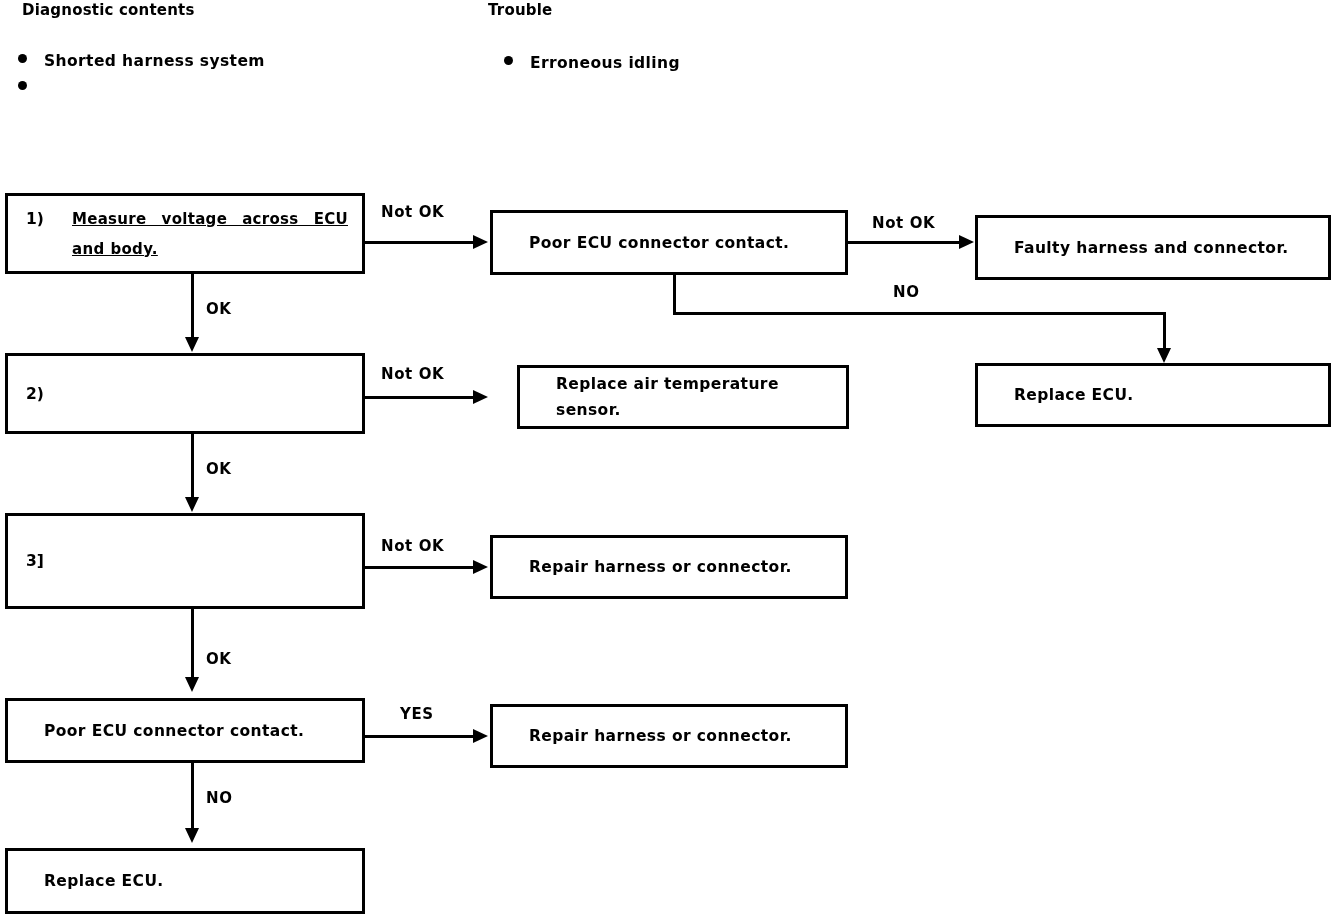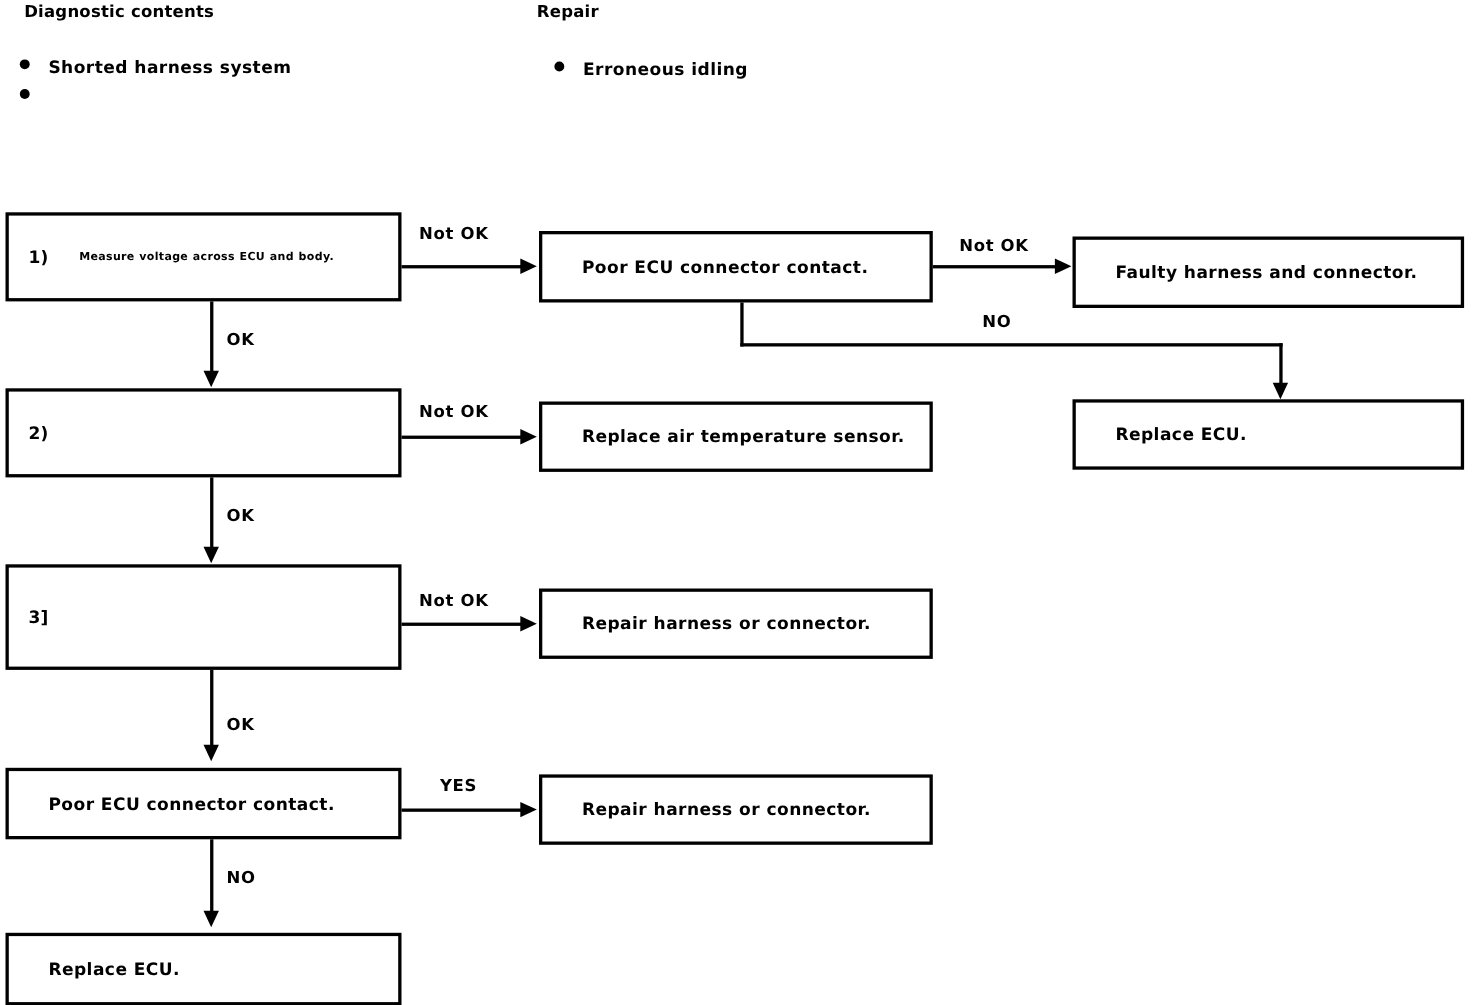--- a/index.html
+++ b/index.html
@@ -74,27 +74,28 @@
   }
   .step-num {
     flex: 0 0 auto;
     width: 46px;
     font-size: 15.5px;
     font-weight: bold;
     line-height: 30px;
   }
   .step-body {
     flex: 1 1 auto;
-    font-size: 10px;
+    font-size: 15px;
     font-weight: bold;
     line-height: 30px;
     letter-spacing: 0.3px;
     text-align: justify;
     text-align-last: left;
     word-spacing: 0.5px;
+    text-decoration: underline;
   }
   .plain {
     font-size: 15.5px;
     font-weight: bold;
     letter-spacing: 0.4px;
     padding-left: 36px;
     line-height: 26px;
   }
 
   
@@ -126,21 +127,21 @@
     font-size: 15px;
     font-weight: bold;
     letter-spacing: 0.6px;
     white-space: nowrap;
   }
 </style>
 </head>
 <body>
 
 <div class="hdr" style="left:22px; top:1px;">Diagnostic contents</div>
-<div class="hdr" style="left:488px; top:1px;">Repair</div>
+<div class="hdr" style="left:488px; top:1px;">Trouble</div>
 
 <div class="bullet-row" style="left:18px; top:48px;">
   <span class="bullet-dot"></span>
   <span class="bullet-text">Shorted harness system</span>
 </div>
 <div class="bullet-row" style="left:18px; top:75px;">
   <span class="bullet-dot"></span>
 </div>
 <div class="bullet-row" style="left:504px; top:50px;">
   <span class="bullet-dot"></span>
@@ -183,21 +184,21 @@
 <div class="box" style="left:5px; top:353px; width:360px; height:81px;">
   <div class="step">
     <div class="step-num">2)</div>
   </div>
 </div>
 
 <div class="ln ln-h" style="left:365px; top:396px; width:110px;"></div>
 <div class="arrow-r" style="left:473px; top:390px;"></div>
 <div class="edge-label" style="left:381px; top:365px;">Not OK</div>
 
-<div class="box" style="left:490px; top:365px; width:358px; height:64px;">
+<div class="box" style="left:517px; top:365px; width:332px; height:64px;">
   <div class="box-inner plain">Replace air temperature sensor.</div>
 </div>
 
 <div class="box" style="left:975px; top:363px; width:356px; height:64px;">
   <div class="box-inner plain">Replace ECU.</div>
 </div>
 
 <div class="ln ln-v" style="left:191px; top:434px; height:68px;"></div>
 <div class="arrow-d" style="left:185px; top:497px;"></div>
 <div class="edge-label" style="left:206px; top:460px;">OK</div>

